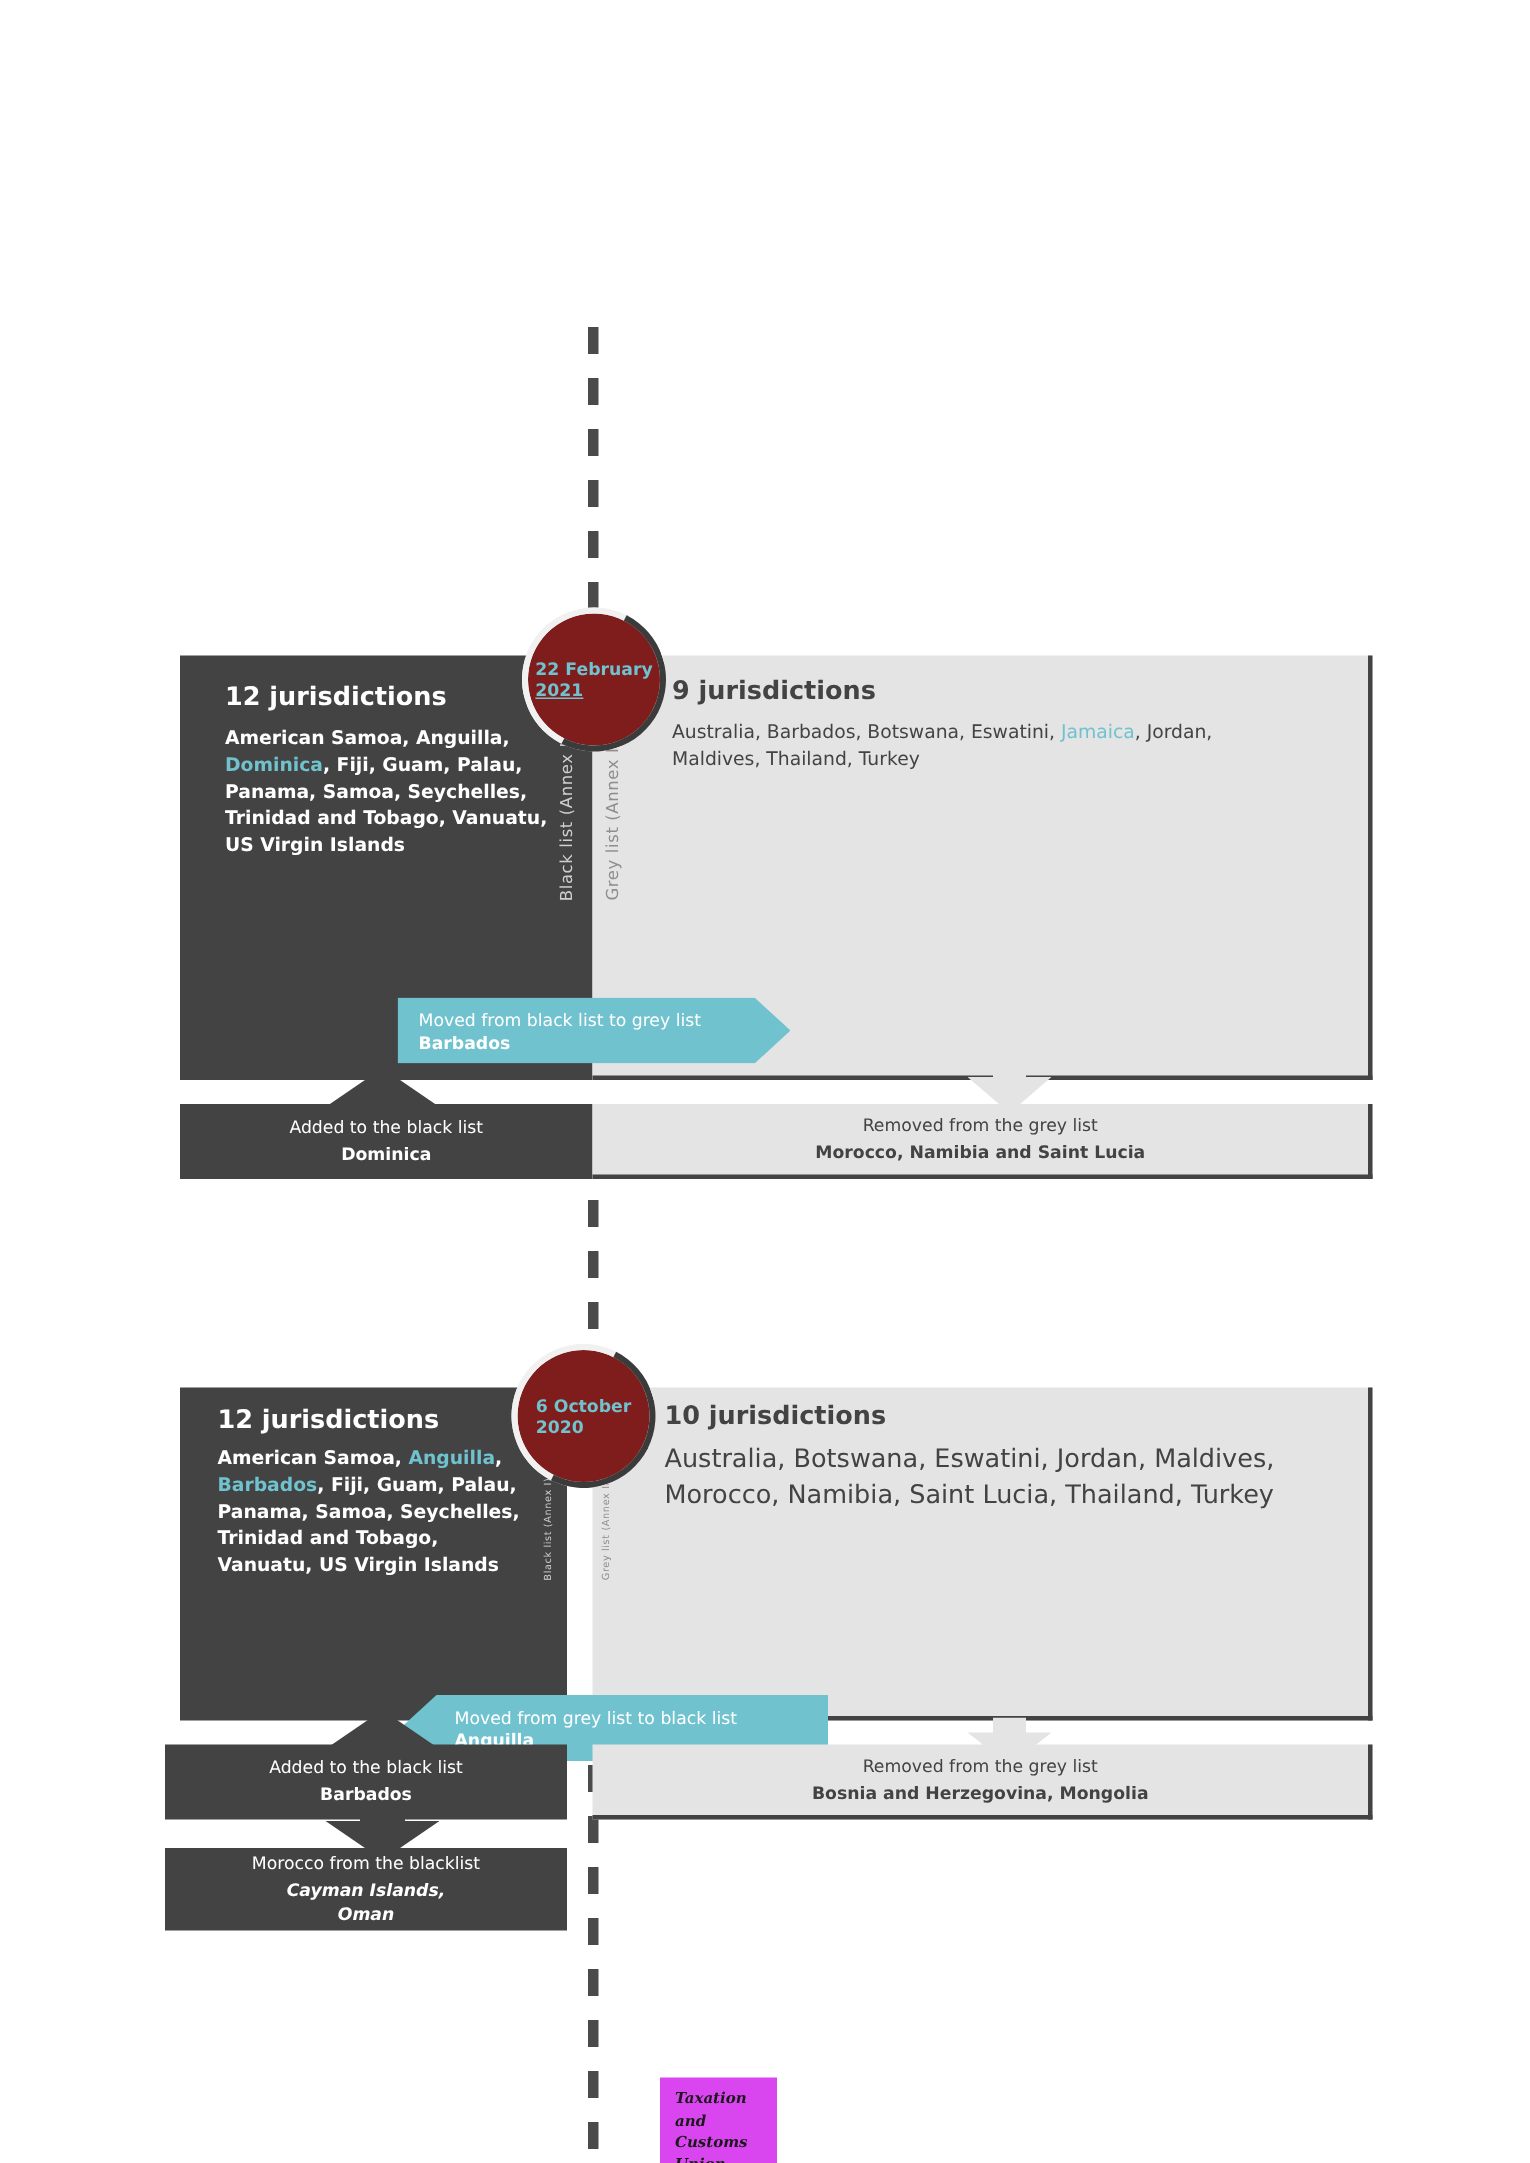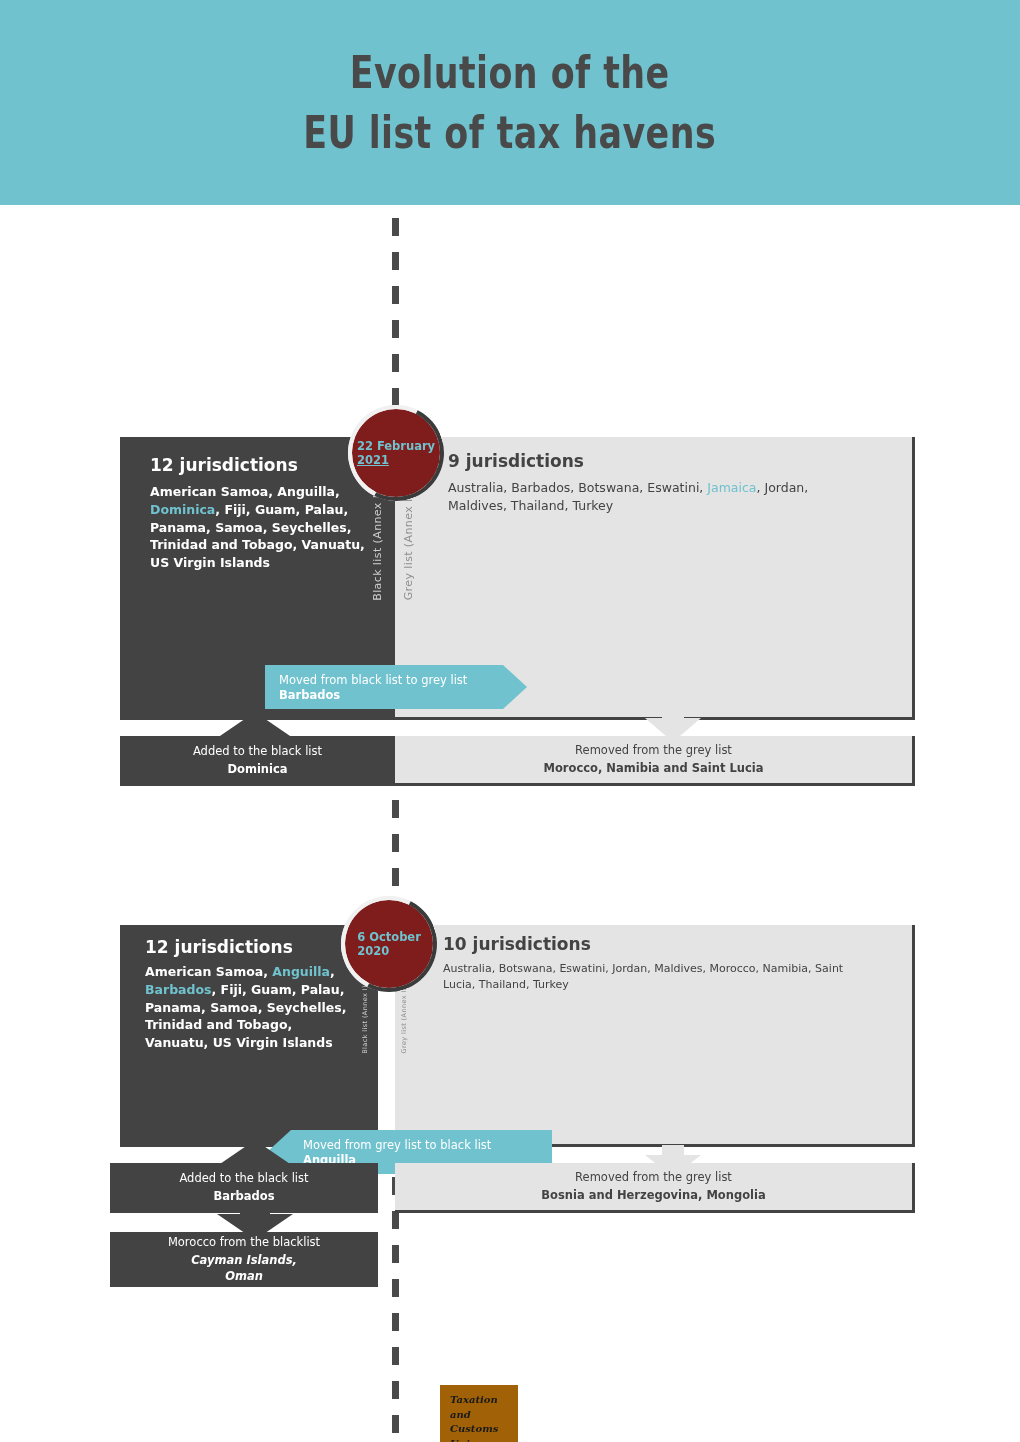--- a/index.html
+++ b/index.html
@@ -124,42 +124,36 @@
   .note .n2 { font-size:11.5px; font-weight:bold; margin-top:4px; line-height:1.35; }
   .note.dark .n1, .note.dark .n2 { color:#ffffff; }
   .note.grey .n1, .note.grey .n2 { color:#434343; }
 
   
   .blockarrow { position:absolute; }
   .blockarrow svg { display:block; }
 
   
   .logo {
-    position:absolute; background:#a16207;
+    position:absolute; background:#d946ef;
     display:flex; flex-direction:column; justify-content:flex-start;
     padding:8px 10px 0 10px;
   }
   .logo span {
     display:block;
     font-family:"DejaVu Serif","Liberation Serif",serif;
     font-style:italic; font-weight:bold;
     font-size:10px; color:#1a1a1a; line-height:1.45;
   }
 </style>
 </head>
 <body>
 
 <div id="page">
 
-  <div class="header">
-    <div class="header-title">
-      <span class="ln">Evolution of the</span>
-      <span class="ln">EU list of tax havens</span>
-    </div>
-  </div>
 
   <div class="timeline-dash td1"></div>
   <div class="timeline-dash td2"></div>
   <div class="timeline-dash td3"></div>
 
   <div class="block">
 
     <div class="panel-black" style="left:120px; top:437px; width:275px; height:283px;">
       <div class="pcount light" style="position:absolute; left:30px; top:18px;">12 jurisdictions</div>
       <div class="plist light" style="position:absolute; left:30px; top:46px; width:215px; font-size:12.5px;"><span>American Samoa, Anguilla, </span><span class="hl">Dominica</span><span>, Fiji, Guam, Palau, Panama, Samoa, Seychelles, Trinidad and Tobago, Vanuatu, US Virgin Islands</span></div>
@@ -209,21 +203,21 @@
 
   <div class="block">
 
     <div class="panel-black" style="left:120px; top:925px; width:258px; height:222px;">
       <div class="pcount light" style="position:absolute; left:25px; top:12px;">12 jurisdictions</div>
       <div class="plist light" style="position:absolute; left:25px; top:38px; width:208px; font-size:12.5px;"><span>American Samoa, </span><span class="hl">Anguilla</span><span>, </span><span class="hl">Barbados</span><span>, Fiji, Guam, Palau, Panama, Samoa, Seychelles, Trinidad and Tobago, Vanuatu, US Virgin Islands</span></div>
     </div>
 
     <div class="panel-grey" style="left:395px; top:925px; width:520px; height:222px;">
       <div class="pcount dark" style="position:absolute; left:48px; top:9px;">10 jurisdictions</div>
-      <div class="plist dark" style="position:absolute; left:48px; top:36px; width:420px; font-size:11px;">Australia, Botswana, Eswatini, Jordan, Maldives, Morocco, Namibia, Saint Lucia, Thailand, Turkey</div>
+      <div class="plist dark" style="position:absolute; left:48px; top:36px; width:420px; font-size:17px;">Australia, Botswana, Eswatini, Jordan, Maldives, Morocco, Namibia, Saint Lucia, Thailand, Turkey</div>
     </div>
 
     <div class="vlabel onblack" style="left:361px; top:985px; font-size:6.5px;">Black list (Annex I)</div>
     <div class="vlabel ongrey" style="left:400px; top:985px; font-size:6.5px;">Grey list  (Annex II)</div>
 
     <div class="flow left" style="left:267px; top:1130px; width:285px; height:44px; padding-left:36px;">
       <div class="t1">Moved from grey list to black list</div>
       <div class="t2">Anguilla</div>
     </div>
 

